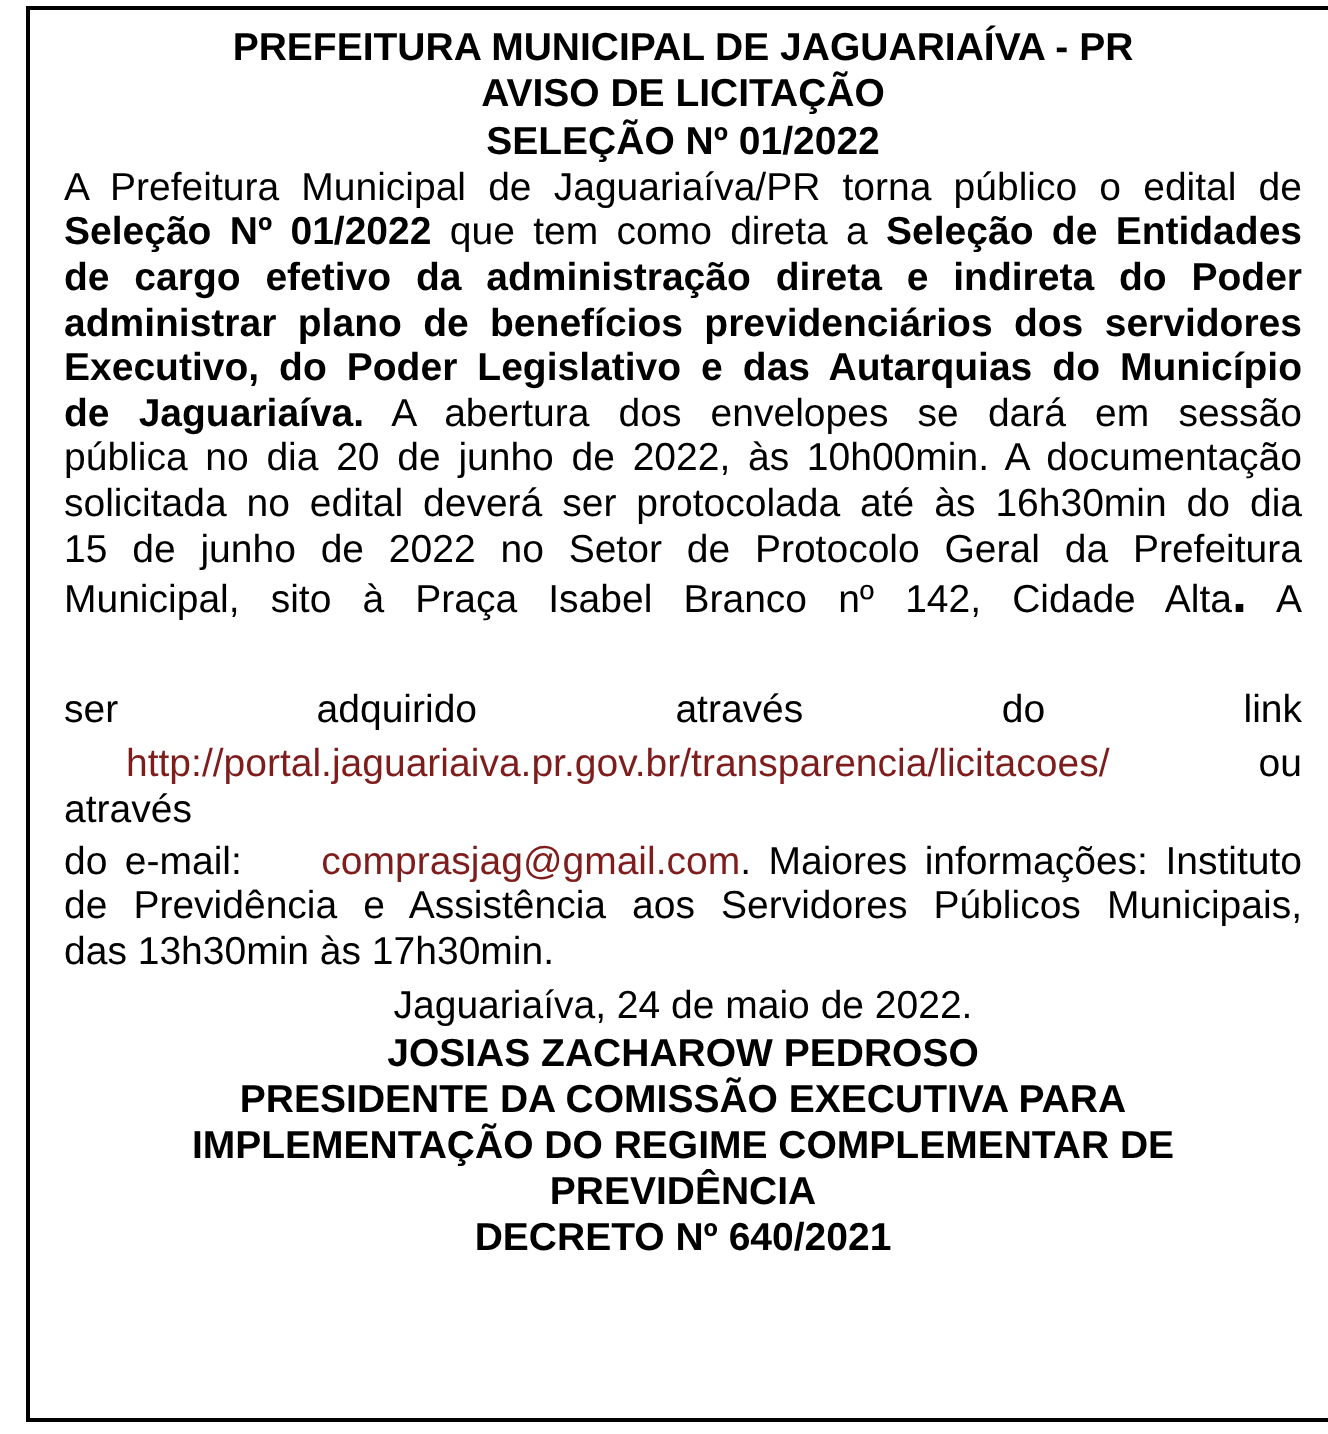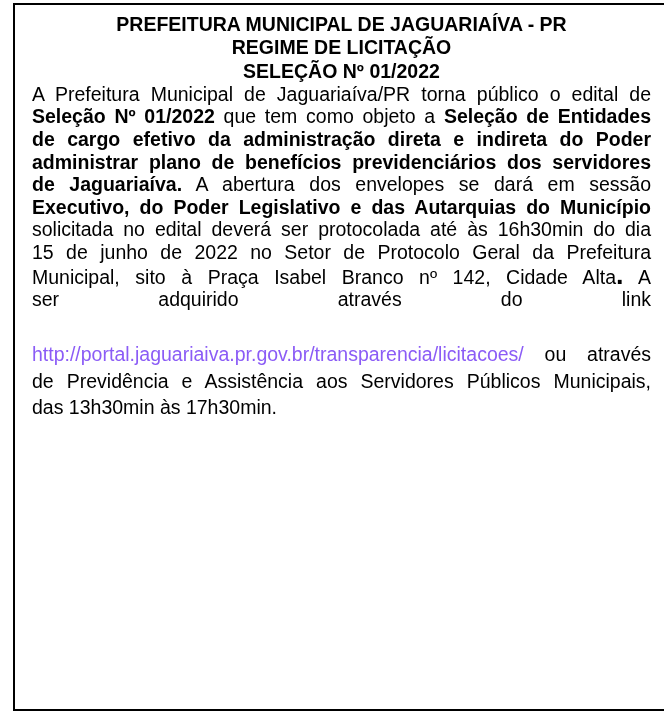--- a/index.html
+++ b/index.html
@@ -51,52 +51,63 @@
   .notice-body .body-line:nth-child(12) { margin-top: 5px; }
   .notice-body .body-line:nth-child(13) { margin-top: 3px; }
 
   .seg-bold { font-weight: bold; }
   .big-dot {
     font-weight: bold;
     font-size: 27px;
     line-height: 22.6px;
   }
   .link {
-    color: #8b5cf6;
+    color: #7f1d1d;
     text-decoration: none;
     cursor: pointer;
+    margin-left: 31px;
   }
 
   
   .signature { margin-top: 5px; }
   .sig-line {
     text-align: center;
     font-size: 19.5px;
     line-height: 23.2px;
     white-space: nowrap;
   }
   .sig-line.bold { font-weight: bold; }
 </style>
 </head>
 <body>
 
 <div class="sheet">
   <div class="notice-header">
       <div class="header-line bold">PREFEITURA MUNICIPAL DE JAGUARIAÍVA - PR</div>
-      <div class="header-line bold">REGIME DE LICITAÇÃO</div>
+      <div class="header-line bold">AVISO DE LICITAÇÃO</div>
       <div class="header-line bold">SELEÇÃO Nº 01/2022</div>
     </div>
   <div class="notice-body">
       <div class="body-line"><span>A Prefeitura Municipal de Jaguariaíva/PR torna público o edital de</span></div>
-      <div class="body-line"><span class="seg-bold">Seleção Nº 01/2022</span><span> que tem como objeto a </span><span class="seg-bold">Seleção de Entidades</span></div>
+      <div class="body-line"><span class="seg-bold">Seleção Nº 01/2022</span><span> que tem como direta a </span><span class="seg-bold">Seleção de Entidades</span></div>
       <div class="body-line"><span class="seg-bold">de cargo efetivo da administração direta e indireta do Poder</span></div>
       <div class="body-line"><span class="seg-bold">administrar plano de benefícios previdenciários dos servidores</span></div>
+      <div class="body-line"><span class="seg-bold">Executivo, do Poder Legislativo e das Autarquias do Município</span></div>
       <div class="body-line"><span class="seg-bold">de Jaguariaíva.</span><span> A abertura dos envelopes se dará em sessão</span></div>
-      <div class="body-line"><span class="seg-bold">Executivo, do Poder Legislativo e das Autarquias do Município</span></div>
+      <div class="body-line"><span>pública no dia 20 de junho de 2022, às 10h00min. A documentação</span></div>
       <div class="body-line"><span>solicitada no edital deverá ser protocolada até às 16h30min do dia</span></div>
       <div class="body-line"><span>15 de junho de 2022 no Setor de Protocolo Geral da Prefeitura</span></div>
       <div class="body-line"><span>Municipal, sito à Praça Isabel Branco nº 142, Cidade Alta</span><span class="big-dot">.</span><span> A</span></div>
       <div class="body-line"><span>ser adquirido através do link</span></div>
       <div class="body-line"><a class="link" href="#">http://portal.jaguariaiva.pr.gov.br/transparencia/licitacoes/</a><span> ou através</span></div>
+      <div class="body-line"><span>do e-mail: </span><a class="link" href="#">comprasjag@gmail.com</a><span>. Maiores informações: Instituto</span></div>
       <div class="body-line"><span>de Previdência e Assistência aos Servidores Públicos Municipais,</span></div>
       <div class="body-line no-just"><span>das 13h30min às 17h30min.</span></div>
+    </div>
+  <div class="signature">
+      <div class="sig-line">Jaguariaíva, 24 de maio de 2022.</div>
+      <div class="sig-line bold">JOSIAS ZACHAROW PEDROSO</div>
+      <div class="sig-line bold">PRESIDENTE DA COMISSÃO EXECUTIVA PARA</div>
+      <div class="sig-line bold">IMPLEMENTAÇÃO DO REGIME COMPLEMENTAR DE</div>
+      <div class="sig-line bold">PREVIDÊNCIA</div>
+      <div class="sig-line bold">DECRETO Nº 640/2021</div>
     </div>
 </div>
 
 </body></html>

